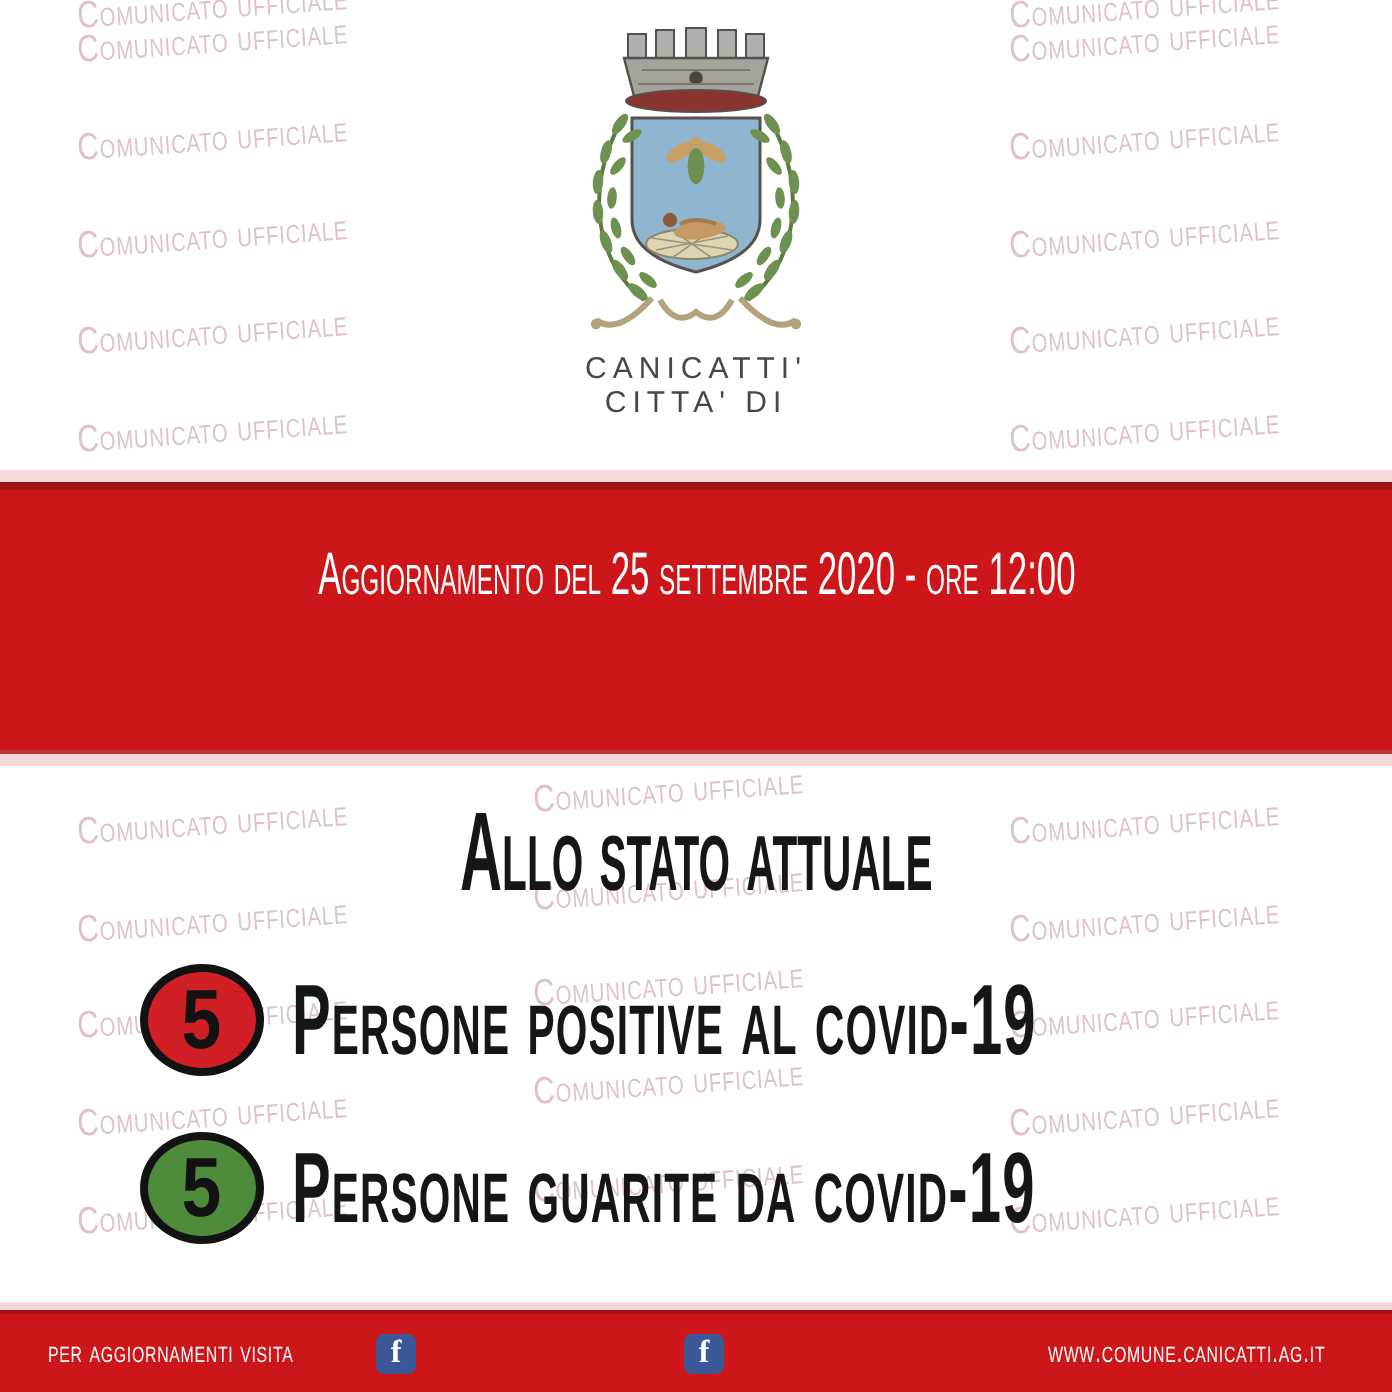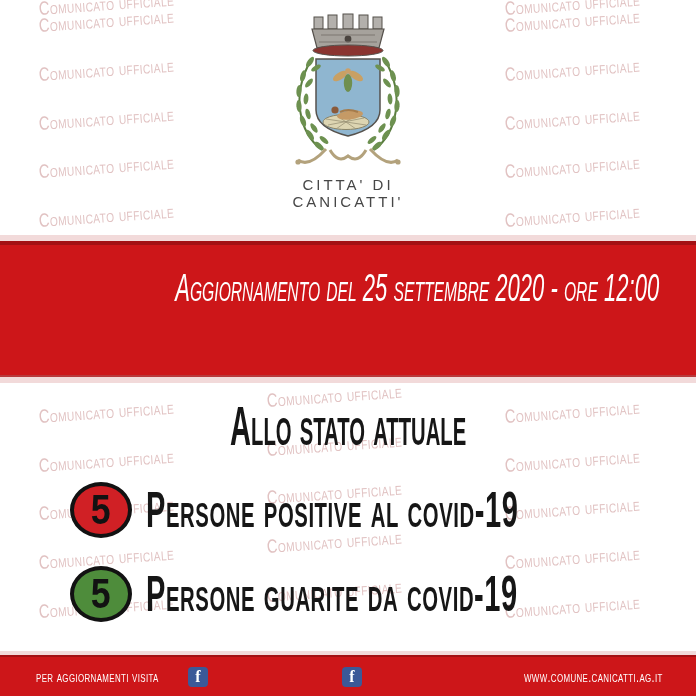--- a/index.html
+++ b/index.html
@@ -57,25 +57,24 @@
     padding-top: 24px;
   }
   .banner-title {
     font-size: 46px;
     line-height: 48px;
     font-variant: small-caps;
     font-weight: 400;
   }
   .banner-title .cond { transform: scaleX(0.56); }
   .banner-subtitle {
-    font-size: 38px;
+    font-size: 30px;
     line-height: 38px;
     font-variant: small-caps;
     font-weight: 400;
-    font-style: italic;
   }
   .banner-subtitle .cond { transform: scaleX(0.58); }
 
   .cond {
     display: inline-block;
     white-space: nowrap;
     transform-origin: center center;
   }
 
   
@@ -156,21 +155,21 @@
     width: 20px; height: 20px;
     background: #3b5998;
     border-radius: 4px;
     color: #ffffff;
     font-weight: bold;
     font-size: 16px;
     text-align: center;
     line-height: 20px;
     font-family: "Liberation Serif", serif;
   }
-  .f-visit   { left: 36px; }
+  .f-visit   { left: 24px; }
   .fb-1      { left: 188px; }
   .f-ettore  { left: 226px; }
   .fb-2      { left: 342px; }
   .f-comune  { left: 384px; }
   .f-site    { left: 524px; }
 </style>
 </head>
 <body>
 
 <div class="page">
@@ -292,22 +291,22 @@
       </g>
 
       <g stroke="#b3a27c" stroke-width="3" fill="none">
         <path d="M72,146 Q80,160 90,152 Q100,160 108,146"></path>
         <path d="M68,145 C58,156 48,162 40,156"></path>
         <path d="M112,145 C122,156 132,162 140,156"></path>
         <circle cx="40" cy="158" r="2.6" fill="#b3a27c" stroke="none"></circle>
         <circle cx="140" cy="158" r="2.6" fill="#b3a27c" stroke="none"></circle>
       </g>
     </svg>
+    <div class="city-caption">CANICATTI'</div>
     <div class="city-caption">CITTA' DI</div>
-    <div class="city-caption">CANICATTI'</div>
   </div>
 
   <div class="banner">
     <div class="banner-subtitle">
       <span class="cond">Aggiornamento del 25 settembre 2020 - ore 12:00</span>
     </div>
   </div>
 
   <div class="status-heading">
     <span class="cond">Allo stato attuale</span>

